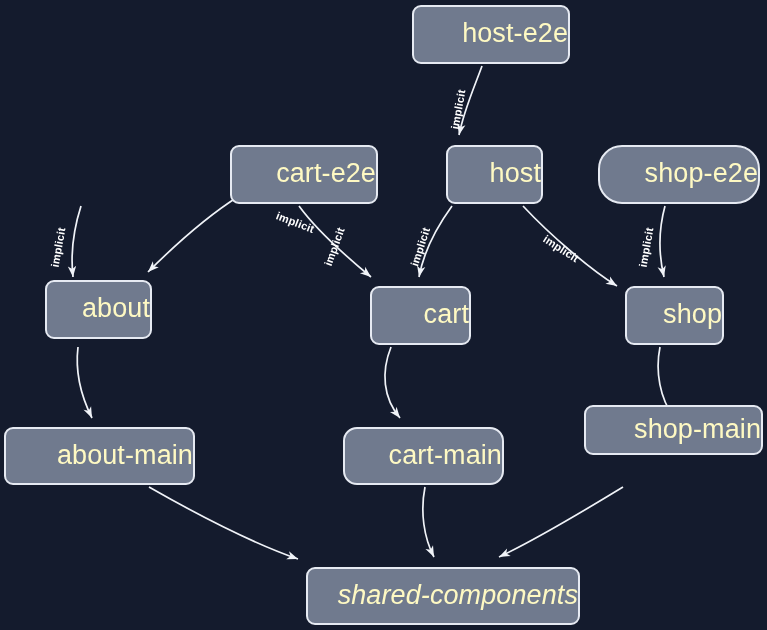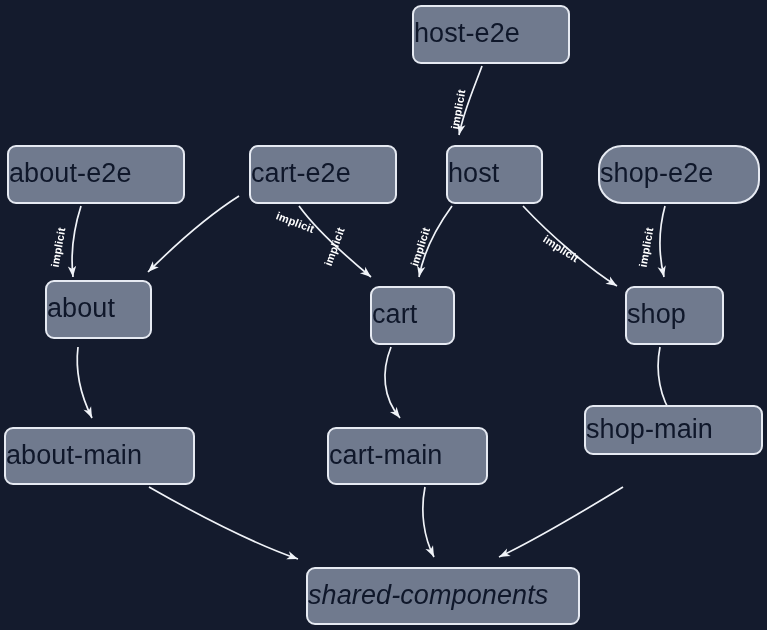--- a/index.html
+++ b/index.html
@@ -34,22 +34,22 @@
     height: 630px;
   }
   .graph-node {
     position: absolute;
     box-sizing: border-box;
     background: #707a8e;
     border: 2px solid #e6eaf2;
     border-radius: 9px;
     display: flex;
     align-items: center;
-    justify-content: flex-start;
-    color: #0f172a;
+    justify-content: flex-end;
+    color: #fef9c3;
     font-family: "Liberation Sans", sans-serif;
     font-size: 27px;
     line-height: 1;
     letter-spacing: 0.1px;
     white-space: nowrap;
     -webkit-font-smoothing: antialiased;
   }
   .node-label {
     display: block;
     transform: translateY(-1px);
@@ -135,45 +135,42 @@
       <g>
         <path d="M 623,487 C 582,512 535,540 499,557" class="edge-path"></path>
         <polygon points="0,0 -11,-4.2 -8,0 -11,4.2" transform="translate(499,557) rotate(154.3577120815268)" class="edge-arrow"></polygon>
       </g>
     </svg>
 
   <div id="node-layer">
       <div class="graph-node" style="left: 412px; top: 5px; width: 158px; height: 59px;">
         <span class="node-label">host-e2e</span>
       </div>
-      <div class="graph-node" style="left: 7px; top: 145px; width: 178px; height: 59px;">
-        <span class="node-label">about-e2e</span>
-      </div>
-      <div class="graph-node" style="left: 249px; top: 145px; width: 148px; height: 59px;">
+      <div class="graph-node" style="left: 230px; top: 145px; width: 148px; height: 59px;">
         <span class="node-label">cart-e2e</span>
       </div>
       <div class="graph-node" style="left: 446px; top: 145px; width: 97px; height: 59px;">
         <span class="node-label">host</span>
       </div>
       <div class="graph-node" style="left: 598px; top: 145px; width: 162px; height: 59px; border-radius: 24px;">
         <span class="node-label">shop-e2e</span>
       </div>
       <div class="graph-node" style="left: 45px; top: 280px; width: 107px; height: 59px;">
         <span class="node-label">about</span>
       </div>
-      <div class="graph-node" style="left: 370px; top: 286px; width: 85px; height: 59px;">
+      <div class="graph-node" style="left: 370px; top: 286px; width: 101px; height: 59px;">
         <span class="node-label">cart</span>
       </div>
       <div class="graph-node" style="left: 625px; top: 286px; width: 99px; height: 59px;">
         <span class="node-label">shop</span>
       </div>
       <div class="graph-node" style="left: 4px; top: 427px; width: 191px; height: 58px;">
         <span class="node-label">about-main</span>
       </div>
-      <div class="graph-node" style="left: 327px; top: 427px; width: 161px; height: 58px;">
+      <div class="graph-node" style="left: 343px; top: 427px; width: 161px; height: 58px; border-radius: 14px;">
         <span class="node-label">cart-main</span>
       </div>
       <div class="graph-node" style="left: 584px; top: 405px; width: 179px; height: 50px;">
         <span class="node-label">shop-main</span>
       </div>
       <div class="graph-node" style="left: 306px; top: 567px; width: 274px; height: 58px; font-style: italic;">
         <span class="node-label">shared-components</span>
       </div>
     </div>
 

